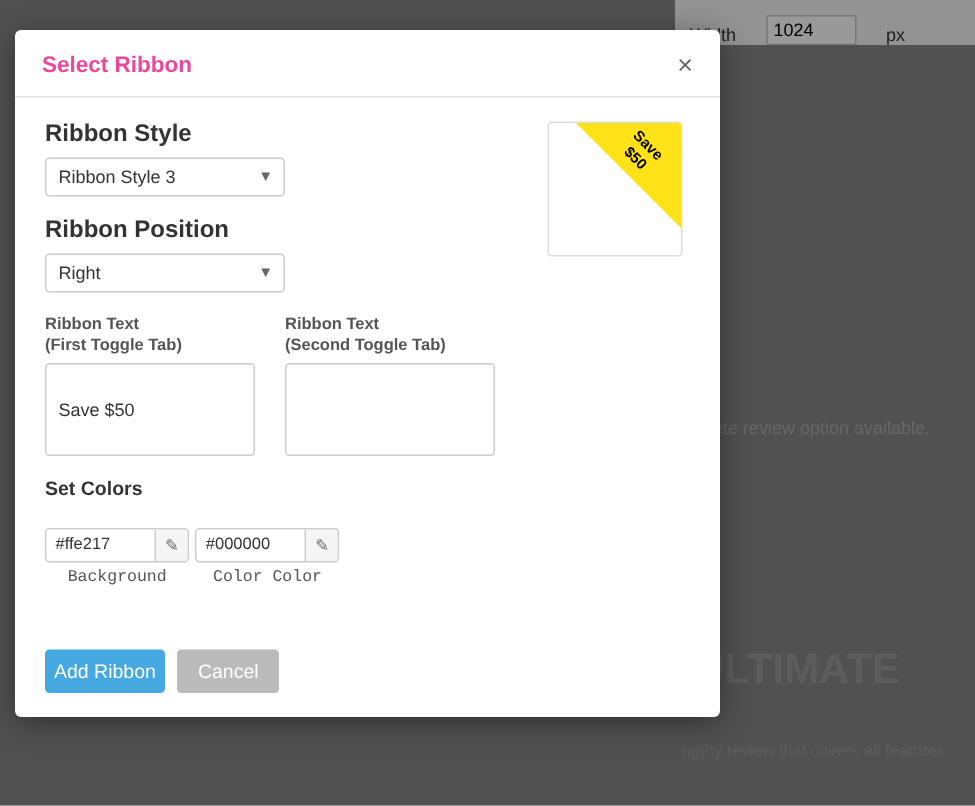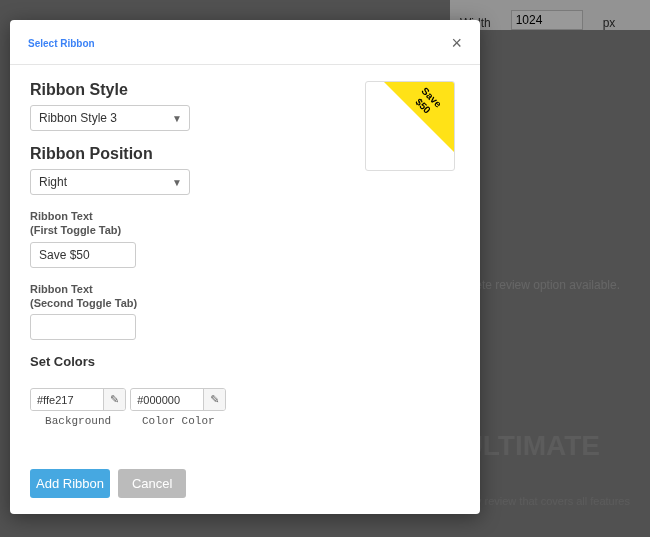--- a/index.html
+++ b/index.html
@@ -28,21 +28,21 @@
       background: #f5f5f5;
       display: flex;
       align-items: flex-end;
       padding: 0 10px;
       gap: 20px;
       font-size: 12px;
       color: #333;
     }
 
     .bg-top-bar input {
-      width: 72px;
+      width: 60px;
       border: 1px solid #ccc;
       padding: 2px 4px;
       font-size: 12px;
     }
 
     .bg-ultimate {
       font-size: 28px;
       font-weight: bold;
       color: #999;
       margin-top: 200px;
@@ -74,23 +74,23 @@
 
     .modal-header {
       display: flex;
       justify-content: space-between;
       align-items: center;
       padding: 14px 18px 12px;
       border-bottom: 1px solid #e5e5e5;
     }
 
     .modal-title {
-      font-size: 10px;
+      font-size: 15px;
       font-weight: 600;
-      color: #3b82f6;
+      color: #ec4899;
     }
 
     .modal-close {
       background: none;
       border: none;
       font-size: 18px;
       color: #666;
       cursor: pointer;
       line-height: 1;
       padding: 0;
@@ -192,30 +192,30 @@
       right: 8px;
       top: 50%;
       transform: translateY(-50%);
       pointer-events: none;
       color: #666;
       font-size: 10px;
     }
 
     .two-column {
       display: flex;
-      flex-direction: column;
+      gap: 20px;
     }
 
     .text-input {
       border: 1px solid #ccc;
       border-radius: 3px;
-      padding: 5px 8px;
+      padding: 23px 8px;
       font-size: 12px;
       color: #333;
-      width: 106px;
+      width: 140px;
     }
 
     .set-colors-label {
       font-size: 13px;
       font-weight: 600;
       color: #333;
       margin-bottom: 19px;
       display: block;
     }
 

